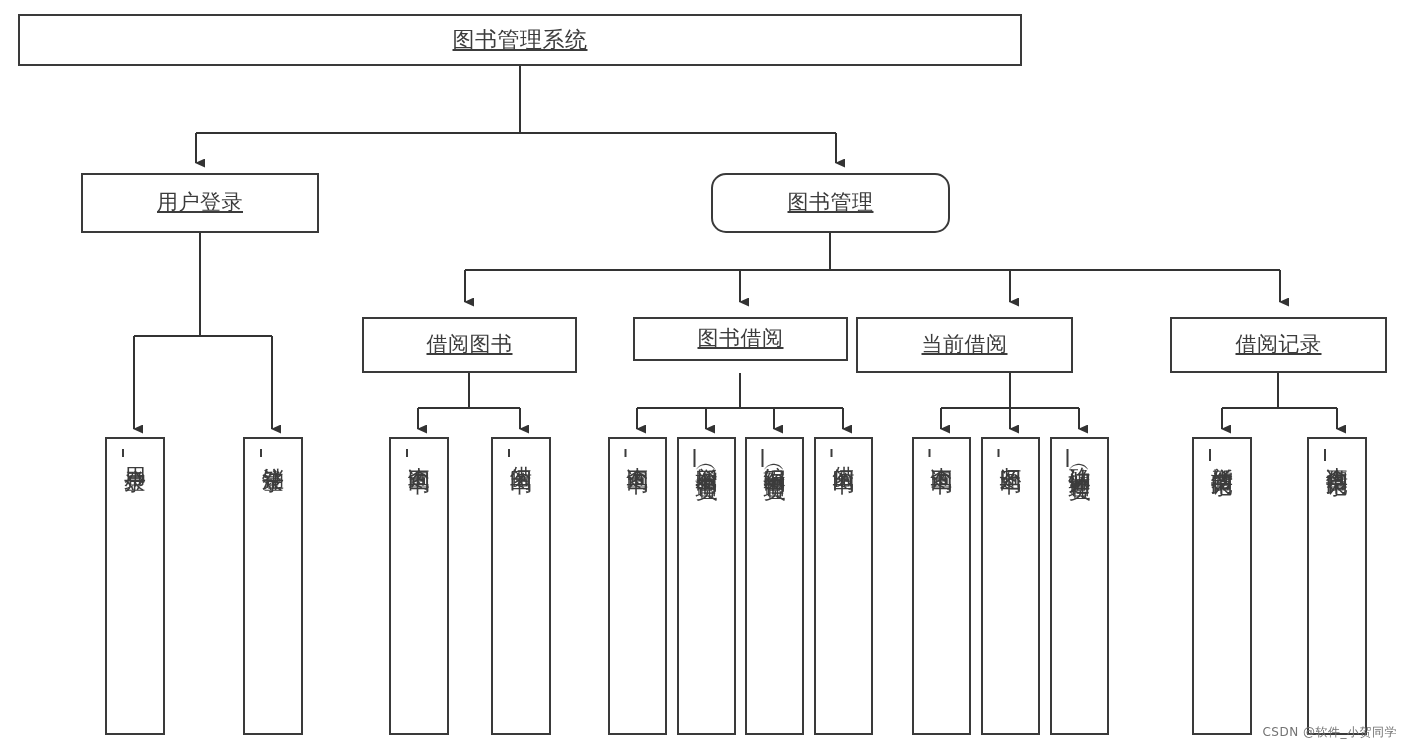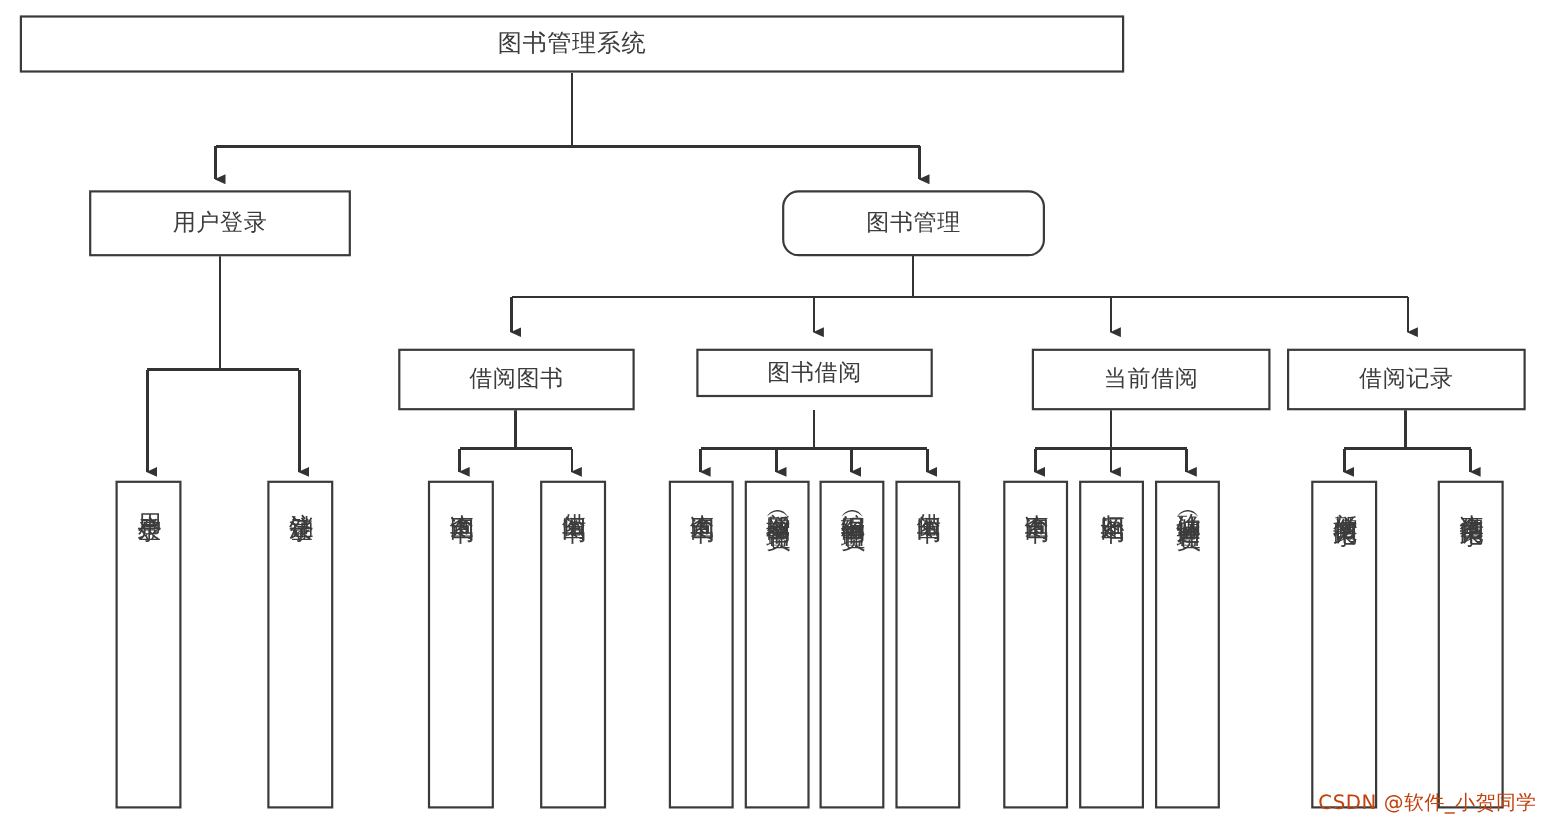--- a/index.html
+++ b/index.html
@@ -27,20 +27,21 @@
   }
   .node {
     position: absolute;
     box-sizing: border-box;
     background: #ffffff;
     border: 2px solid #3a3a3a;
     display: flex;
     align-items: center;
     justify-content: center;
     color: #3c3c3c;
+    text-decoration: underline;
   }
   .node .label {
     display: block;
     text-align: center;
     line-height: 1.12;
     color: #3c3c3c;
     white-space: pre-line;
   }
   .node.h .label {
     font-size: 21px;
@@ -60,22 +61,22 @@
     writing-mode: vertical-rl;
     text-orientation: upright;
     font-size: 22px;
     letter-spacing: 2px;
     line-height: 1;
   }
   .watermark {
     position: absolute;
     right: 8px;
     bottom: 6px;
-    font-size: 18px;
-    color: #c2410c;
+    font-size: 12px;
+    color: #737373;
     letter-spacing: 0.5px;
     white-space: nowrap;
     margin-top: 43px;
   }
 </style>
 </head>
 <body>
 
 <div id="canvas">
 
@@ -139,21 +140,21 @@
   <div class="node h" style="left:711px; top:173px; width:239px; height:60px;border-radius:15px;">
     <span class="label">图书管理</span>
   </div>
 
   <div class="node h" style="left:362px; top:317px; width:215px; height:56px;">
     <span class="label">借阅图书</span>
   </div>
   <div class="node h" style="left:633px; top:317px; width:215px; height:44px;">
     <span class="label">图书借阅</span>
   </div>
-  <div class="node h" style="left:938px; top:317px; width:217px; height:56px;">
+  <div class="node h" style="left:856px; top:317px; width:217px; height:56px;">
     <span class="label">当前借阅</span>
   </div>
   <div class="node h" style="left:1170px; top:317px; width:217px; height:56px;">
     <span class="label">借阅记录</span>
   </div>
 
   <div class="node v" style="left:105px; top:437px; width:60px; height:298px;">
     <span class="label">用户登录</span>
   </div>
   <div class="node v" style="left:243px; top:437px; width:60px; height:298px;">

